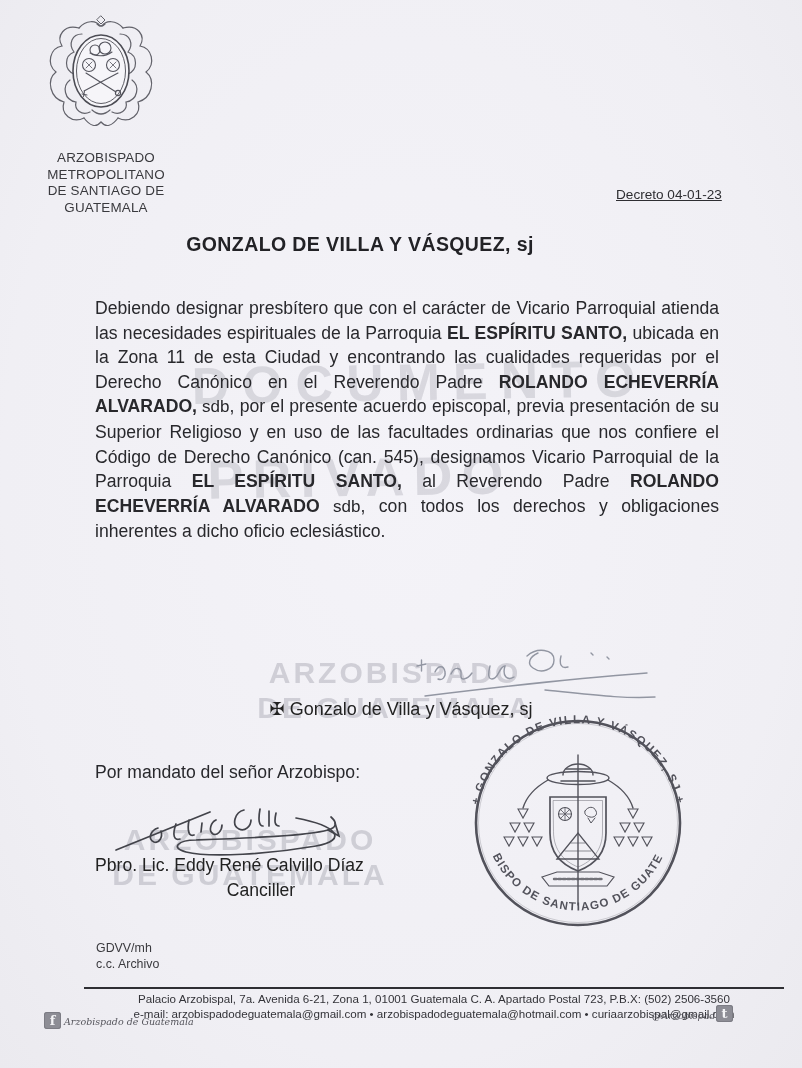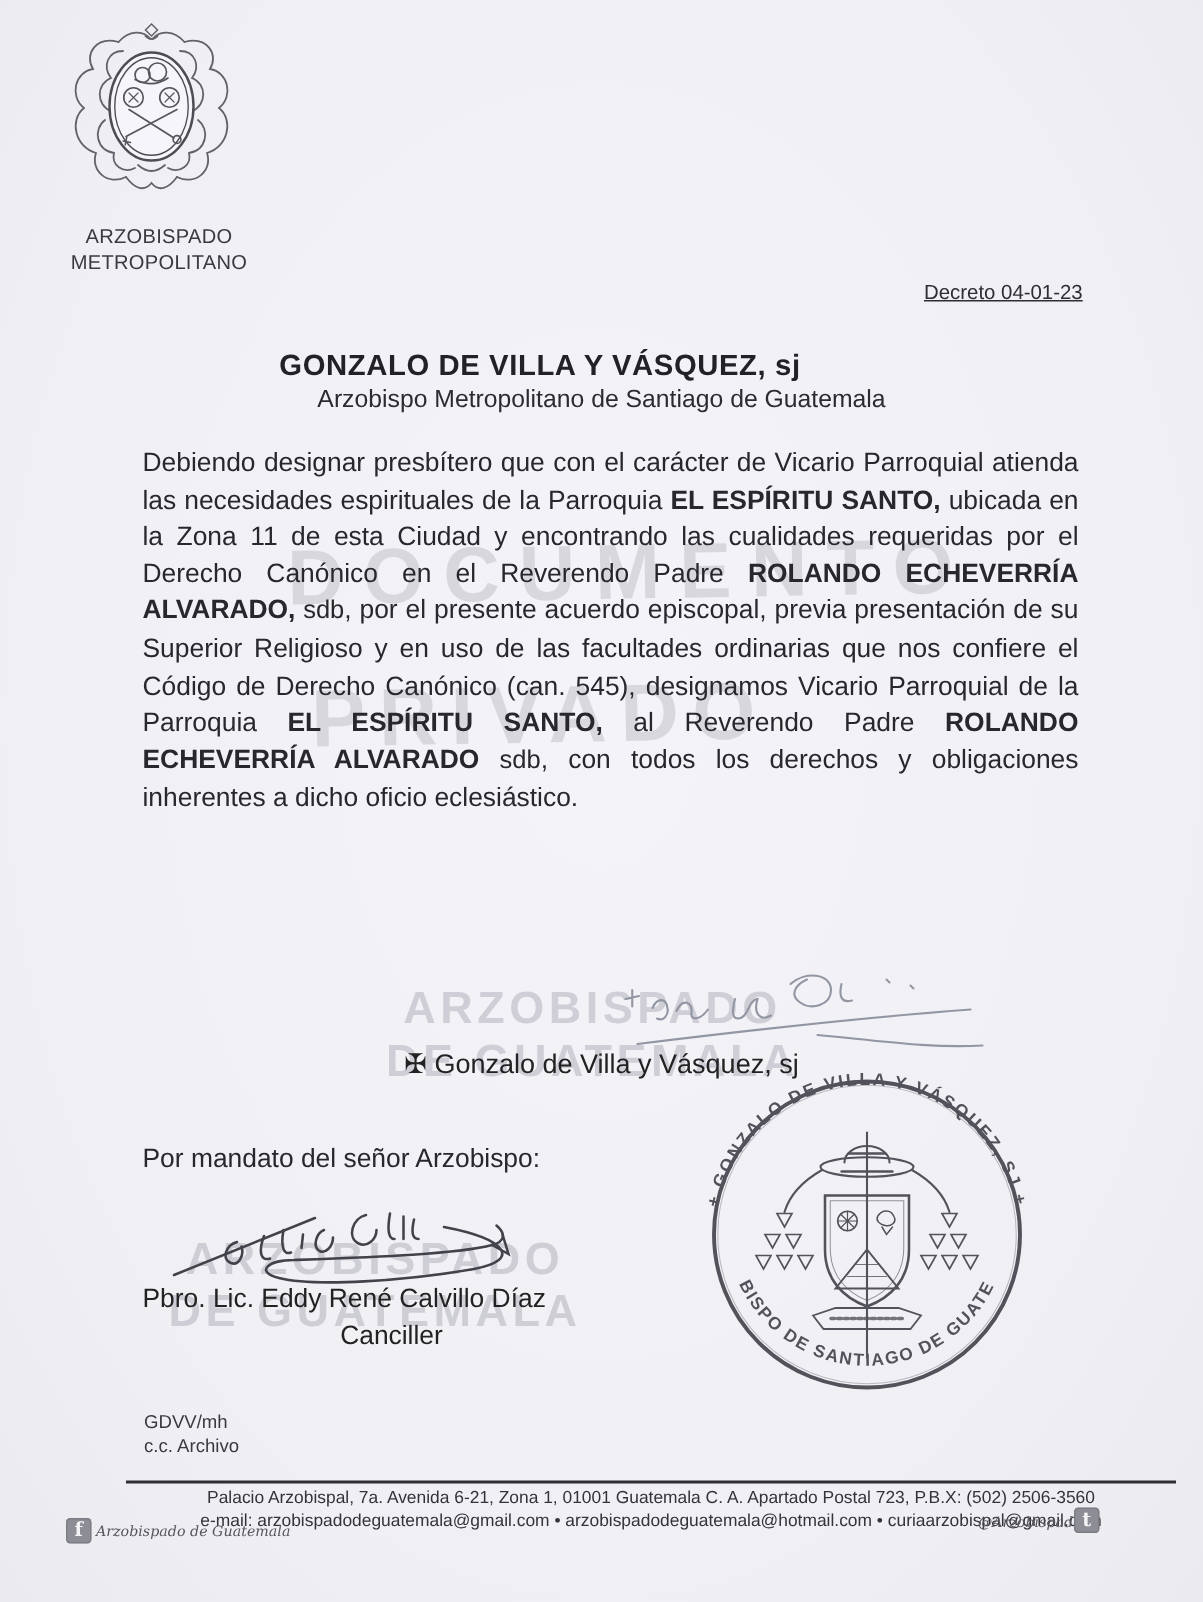--- a/index.html
+++ b/index.html
@@ -122,25 +122,25 @@
 
       <path d="M50 85 L84 67"></path>
       <path d="M48 88 l5 1 M50.5 85.5 l-1 5" stroke-width="1"></path>
       <path d="M52 67 L82 86"></path>
       <circle cx="84" cy="87" r="2.6"></circle>
     </g>
   </svg>
 
   <div class="abs org-name">
     <div>ARZOBISPADO METROPOLITANO</div>
+    <div>DE SANTIAGO DE GUATEMALA</div>
   </div>
   <div class="abs decree">Decreto 04-01-23</div>
 
   <div class="abs doc-title">GONZALO DE VILLA Y VÁSQUEZ, sj</div>
-  <div class="abs doc-subtitle">Arzobispo Metropolitano de Santiago de Guatemala</div>
 
   <div class="abs para p1"><span class="seg-normal">Debiendo designar presbítero que con el carácter de Vicario Parroquial atienda las necesidades espirituales de la Parroquia </span><span class="seg-bold">EL ESPÍRITU SANTO,</span><span class="seg-normal"> ubicada en la Zona 11 de esta Ciudad y encontrando las cualidades requeridas por el Derecho Canónico en el Reverendo Padre </span><span class="seg-bold">ROLANDO ECHEVERRÍA ALVARADO,</span><span class="seg-bold-small"> sdb</span><span class="seg-normal">, por el presente acuerdo episcopal, previa presentación de su Superior Religioso y en uso de las facultades ordinarias que nos confiere el Código de Derecho Canónico (can. 545), designamos Vicario Parroquial de la Parroquia </span><span class="seg-bold">EL ESPÍRITU SANTO,</span><span class="seg-normal"> al Reverendo Padre </span><span class="seg-bold">ROLANDO ECHEVERRÍA ALVARADO </span><span class="seg-bold-small">sdb</span><span class="seg-normal">, con todos los derechos y obligaciones inherentes a dicho oficio eclesiástico.</span></div>
 
   <svg class="abs sig1-svg" width="280" height="72" viewBox="0 0 280 72" fill="none">
     <g stroke="#9296a2" stroke-width="1.4" fill="none" stroke-linecap="round">
       <path d="M22 30 l9 -2 M26.5 24 l0 11"></path>
       <path d="M40 36 c3 -7 9 -7 10 0 c1 5 -3 9 -7 7 m13 -5 c4 -9 11 -6 10 1 c-1 6 6 5 11 -2"></path>
       <path d="M95 30 c-2 8 -2 13 2 13 c7 0 7 -13 13 -13 c-3 10 2 15 9 11"></path>
       <path d="M132 20 c10 -9 27 -7 27 4 c0 10 -13 14 -21 8 c-6 -4 -4 -11 5 -15 m23 3 c-2 8 0 13 7 11"></path>
       <path d="M196 17 l2 2 M212 21 l2 2"></path>

